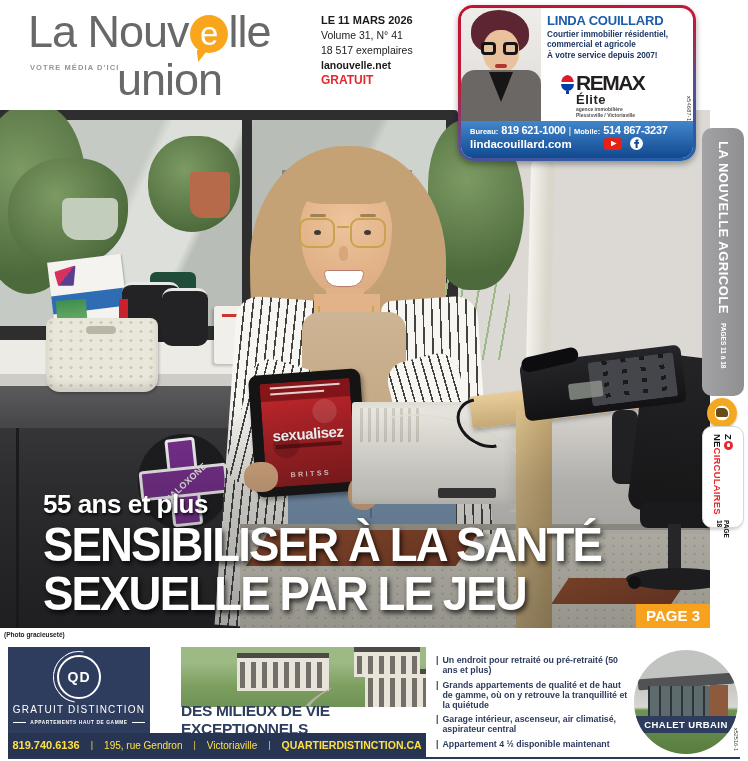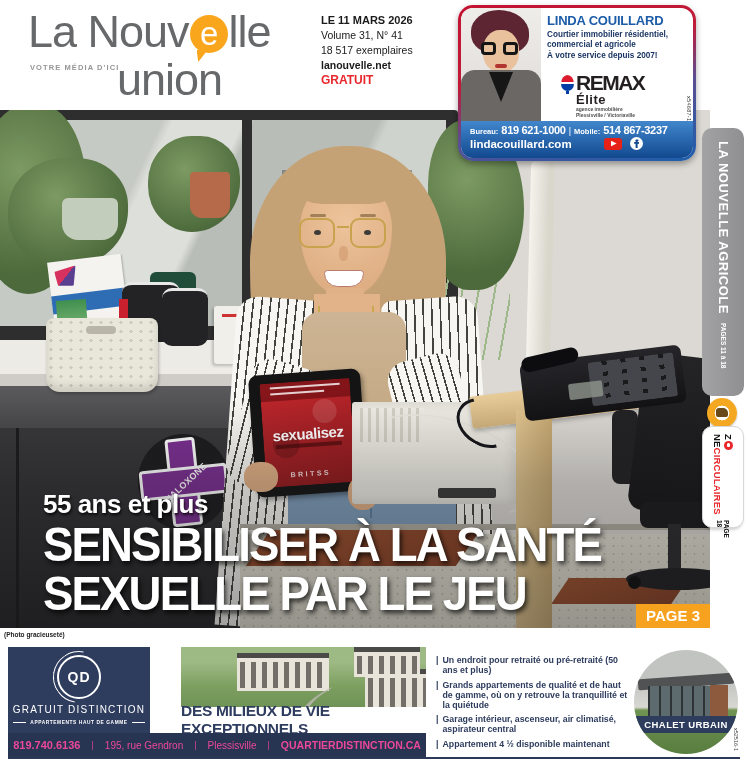--- a/index.html
+++ b/index.html
@@ -269,21 +269,21 @@
   .complex{flex:1;position:relative;overflow:hidden;
       background:linear-gradient(180deg,#9db984 0 18%,#7da061 45%,#5d8049 100%);}
   .bldg{position:absolute;background:#e8e4da;border-top:5px solid #4a4a48;}
   .bldg .wins{position:absolute;left:3px;right:3px;top:4px;bottom:3px;
       background:repeating-linear-gradient(90deg,#56524c 0 5px,#e8e4da 5px 11px);opacity:.8;}
   .road{position:absolute;left:118px;top:28px;width:150px;height:60px;border-radius:50%;
       border-bottom:9px solid #b9b7ae;border-left:6px solid #b9b7ae;transform:rotate(-12deg);opacity:.85;}
   .banner{position:absolute;left:0;right:0;bottom:0;height:26px;background:#fff;display:flex;
       align-items:center;justify-content:center;font-size:15.5px;font-weight:800;color:#2e3c5e;
       letter-spacing:-.3px;}
-  .ba-bar{height:24px;background:#273452;color:#ec4899;display:flex;align-items:center;
+  .ba-bar{height:24px;background:#273452;color:#fde047;display:flex;align-items:center;
       justify-content:center;gap:11px;white-space:nowrap;}
   .ba-bar .ph{font-size:11px;font-weight:800;}
   .ba-bar .ad1,.ba-bar .ad2{font-size:10px;}
   .ba-bar .st{font-size:10.5px;font-weight:800;}
   .ba-bar .sp{font-size:9px;opacity:.9;}
   .ba-right{flex:1;background:#fff;display:flex;align-items:center;padding:4px 2px 4px 10px;position:relative;}
   .bullets{width:192px;display:flex;flex-direction:column;gap:4px;}
   .bullet{display:flex;color:#2e3c5e;font-size:8.8px;font-weight:700;line-height:10.2px;}
   .bullet .m{margin-right:4px;}
   .chalet{width:104px;height:104px;border-radius:50%;overflow:hidden;position:relative;
@@ -524,21 +524,21 @@
             </div>
           <div class="road"></div>
           <div class="banner">DES MILIEUX DE VIE EXCEPTIONNELS</div>
         </div>
       </div>
       <div class="ba-bar">
         <span class="ph">819.740.6136</span>
         <span class="sp">|</span>
         <span class="ad1">195, rue Gendron</span>
         <span class="sp">|</span>
-        <span class="ad2">Plessisville</span>
+        <span class="ad2">Victoriaville</span>
         <span class="sp">|</span>
         <span class="st">QUARTIERDISTINCTION.CA</span>
       </div>
     </div>
     <div class="ba-right">
       <div class="bullets">
         <div class="bullet">
             <span class="m">|</span>
             <span>Un endroit pour retraité ou pré-retraité (50 ans et plus)</span>
           </div>

